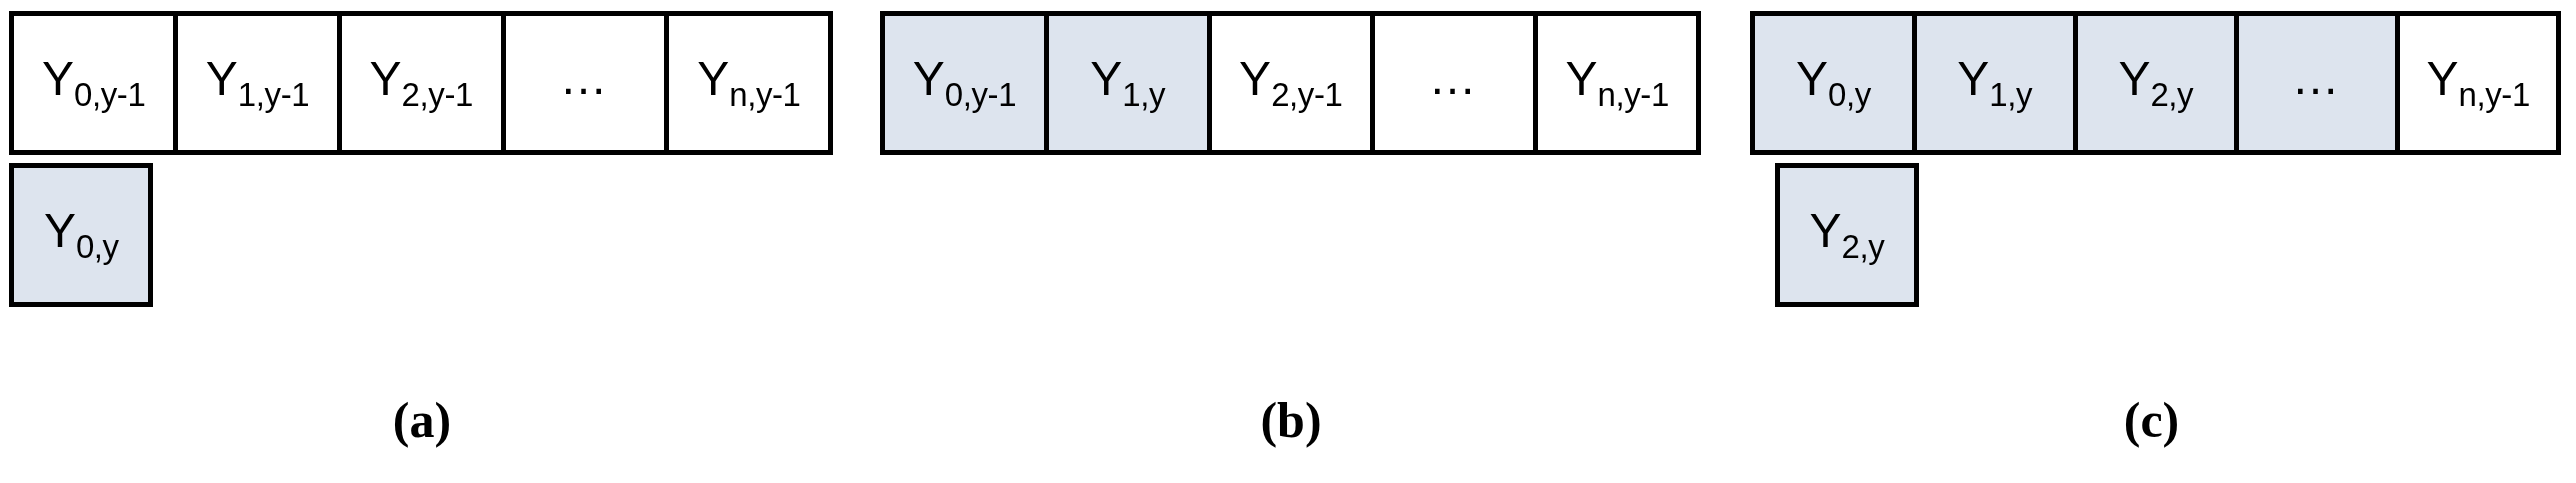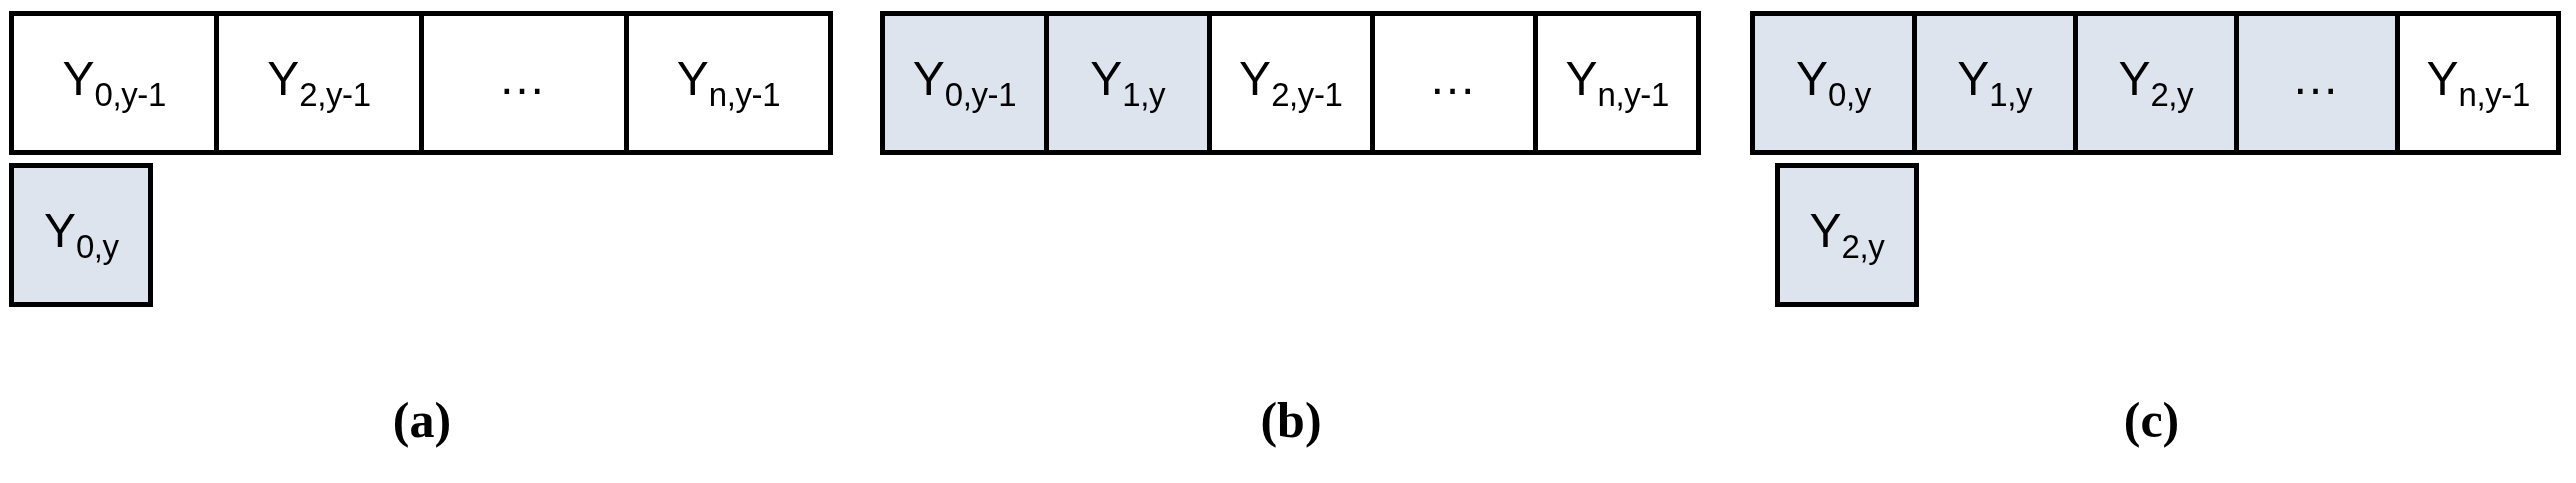--- a/index.html
+++ b/index.html
@@ -125,20 +125,23 @@
 <body>
 
 <div class="figure">
 
   <div class="panel panel-a">
     <div class="strip">
       <div class="cell">
         <span class="lbl"><span class="base">Y</span><span class="sub">0,y-1</span></span>
       </div>
       <div class="cell">
+        <span class="lbl"><span class="base">Y</span><span class="sub">1,y-1</span></span>
+      </div>
+      <div class="cell">
         <span class="lbl"><span class="base">Y</span><span class="sub">2,y-1</span></span>
       </div>
       <div class="cell">
         <span class="lbl ellipsis">…</span>
       </div>
       <div class="cell">
         <span class="lbl"><span class="base">Y</span><span class="sub">n,y-1</span></span>
       </div>
     </div>
     <div class="lower-cell">

